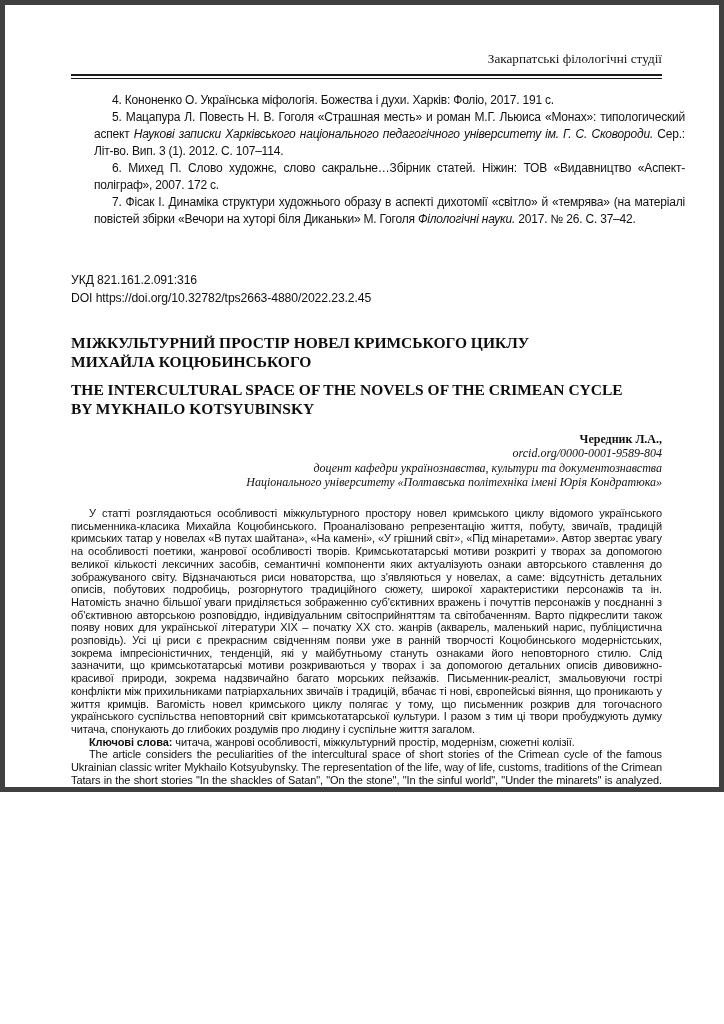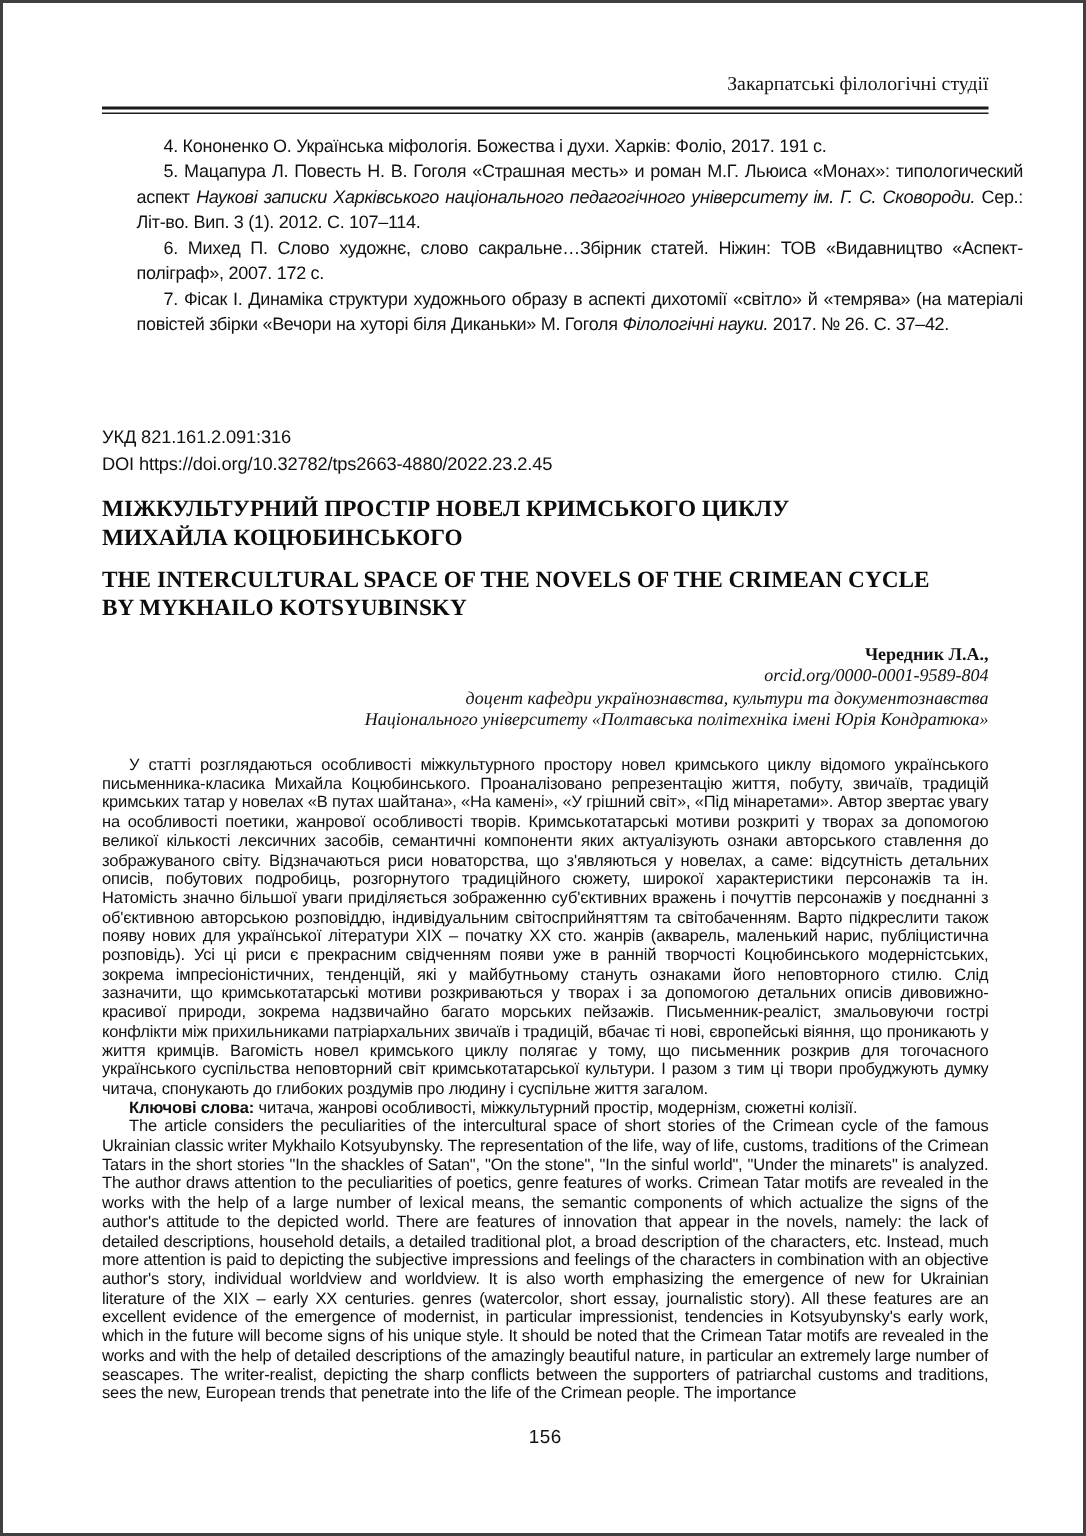--- a/index.html
+++ b/index.html
@@ -4,23 +4,23 @@
 <style>
   * { box-sizing: border-box; }
   html, body { margin: 0; padding: 0; background: #ffffff; }
   body {
     width: 724px; height: 1024px;
     font-family: "Liberation Sans", "DejaVu Sans", sans-serif;
     color: #111111;
   }
   .page {
     position: relative;
-    width: 724px; height: 1024px;
+    width: 724px; height: 792px;
     background: #ffffff;
-    border: 2px solid #404040;
+    border: 5px solid #404040;
     overflow: hidden;
   }
   .block { position: absolute; left: 66px; width: 591px; }
 
   
   .running-head {
     top: 46px;
     text-align: right;
     font-family: "Liberation Serif", "DejaVu Serif", serif;
     font-size: 13.2px;
@@ -40,21 +40,21 @@
     line-height: 17px;
     letter-spacing: -0.2px;
     text-align: justify;
     margin-left: 23px;
   }
   .references p { margin: 0; text-indent: 18px; }
   .it { font-style: italic; }
 
   
   .udc-block {
-    top: 281px;
+    top: 267px;
     font-size: 12.2px;
     line-height: 17.5px;
     letter-spacing: -0.1px;
   }
 
   
   .title {
     font-family: "Liberation Serif", "DejaVu Serif", serif;
     font-weight: bold;
     font-size: 15.5px;

